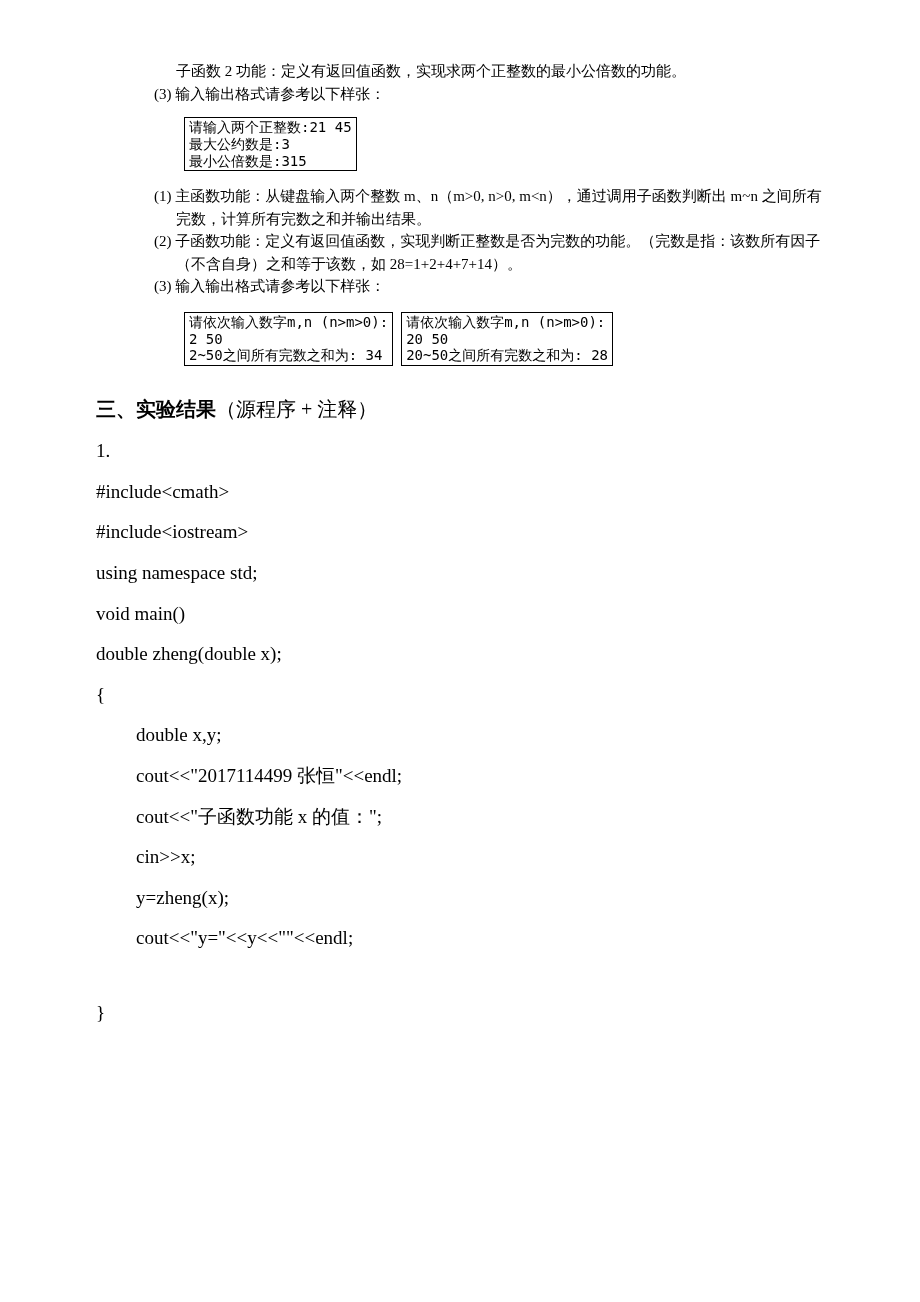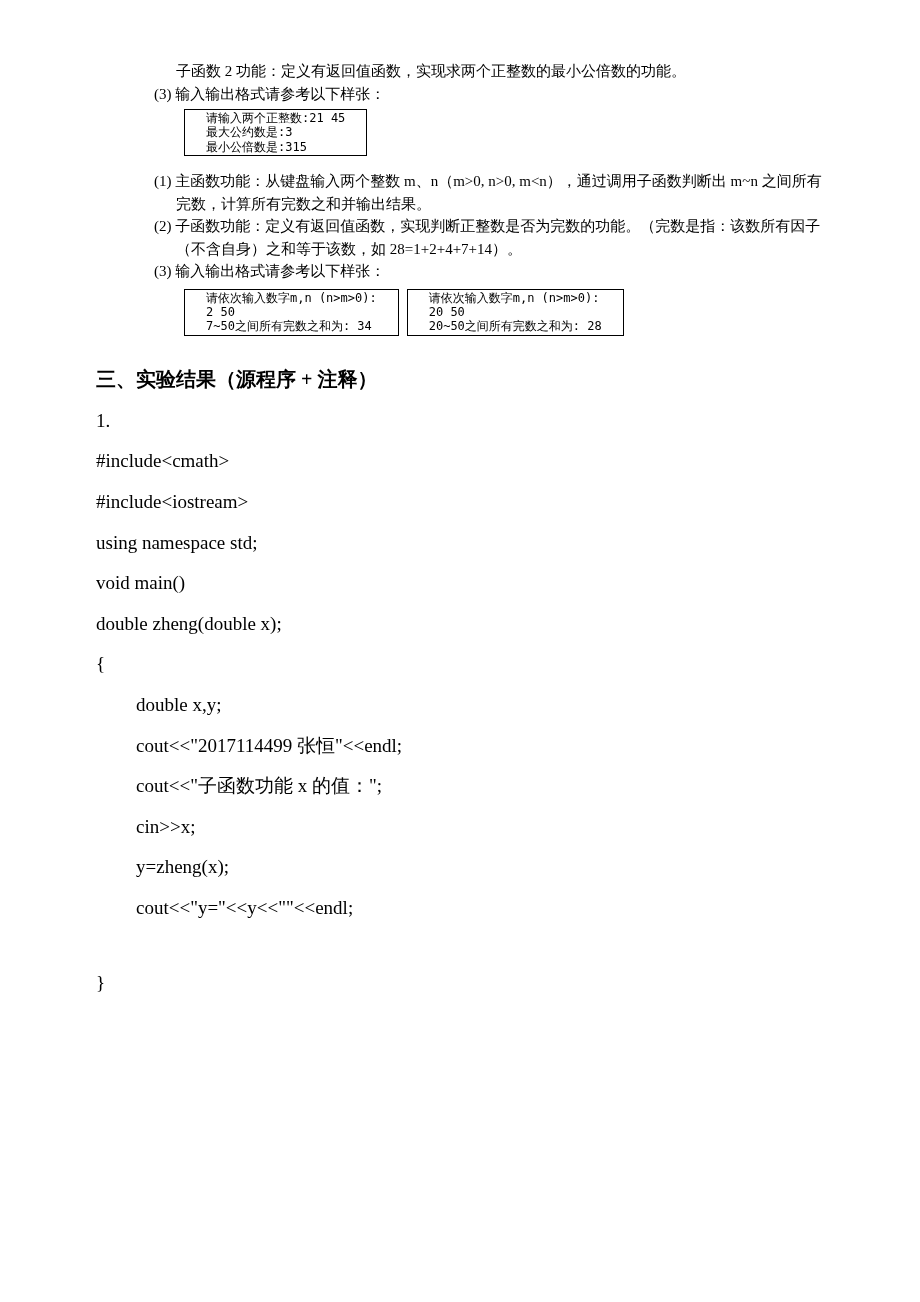--- a/index.html
+++ b/index.html
@@ -17,38 +17,39 @@
     padding: 60px 96px 60px 96px;
     position: relative;
   }
   .indent1 { padding-left: 80px; }
   .indent2 { padding-left: 58px; }
   .num-item { padding-left: 40px; }
   .console-box {
     display: inline-block;
     border: 1px solid #000;
     font-family: "SimSun", "宋体", monospace;
-    font-size: 12px;
+    font-size: 14px;
     line-height: 1.2;
-    padding: 1px 21px;
+    padding: 1px 4px;
     vertical-align: top;
     white-space: pre;
+    margin-top: 8px;
   }
   .box-row { margin-left: 88px; margin-top: 4px; margin-bottom: 14px; }
   .box-row2 { margin-left: 88px; margin-top: 6px; margin-bottom: 24px; }
   .box-row2 .console-box { margin-right: 8px; }
   .section-heading {
     font-family: "SimHei", "黑体", sans-serif;
     font-size: 20px;
     font-weight: bold;
     margin: 28px 0 10px 0;
   }
   .section-heading .paren {
     font-family: "KaiTi", "楷体", serif;
-    font-weight: bold;
+    font-weight: normal;
     text-align: right;
   }
   .code-block {
     font-family: "Times New Roman", serif;
     font-size: 19px;
     line-height: 1.4;
   }
   .code-block .line { margin: 14px 0; }
   .code-block .cn { font-family: "SimSun", "宋体", serif; }
   .code-block .ind { padding-left: 40px; }
@@ -68,21 +69,21 @@
 <span>最小公倍数是:315</span></div>
   </div>
 
   <div class="hang">(1) 主函数功能：从键盘输入两个整数 m、n（m&gt;0, n&gt;0, m&lt;n），通过调用子函数判断出 m~n 之间所有完数，计算所有完数之和并输出结果。</div>
   <div class="hang">(2) 子函数功能：定义有返回值函数，实现判断正整数是否为完数的功能。（完数是指：该数所有因子（不含自身）之和等于该数，如 28=1+2+4+7+14）。</div>
   <div class="indent2">(3) 输入输出格式请参考以下样张：</div>
 
   <div class="box-row2">
     <div class="console-box"><span>请依次输入数字m,n (n&gt;m&gt;0):</span>
 <span>2 50</span>
-<span>7~50之间所有完数之和为: 34</span></div><div class="console-box"><span>请依次输入数字m,n (n&gt;m&gt;0):</span>
+<span>2~50之间所有完数之和为: 34</span></div><div class="console-box"><span>请依次输入数字m,n (n&gt;m&gt;0):</span>
 <span>20 50</span>
 <span>20~50之间所有完数之和为: 28</span></div>
   </div>
 
   <div class="section-heading">
     <span>三、实验结果</span><span class="paren">（源程序 + 注释）</span>
   </div>
 
   <div class="code-block">
     <div class="line">1.</div>

